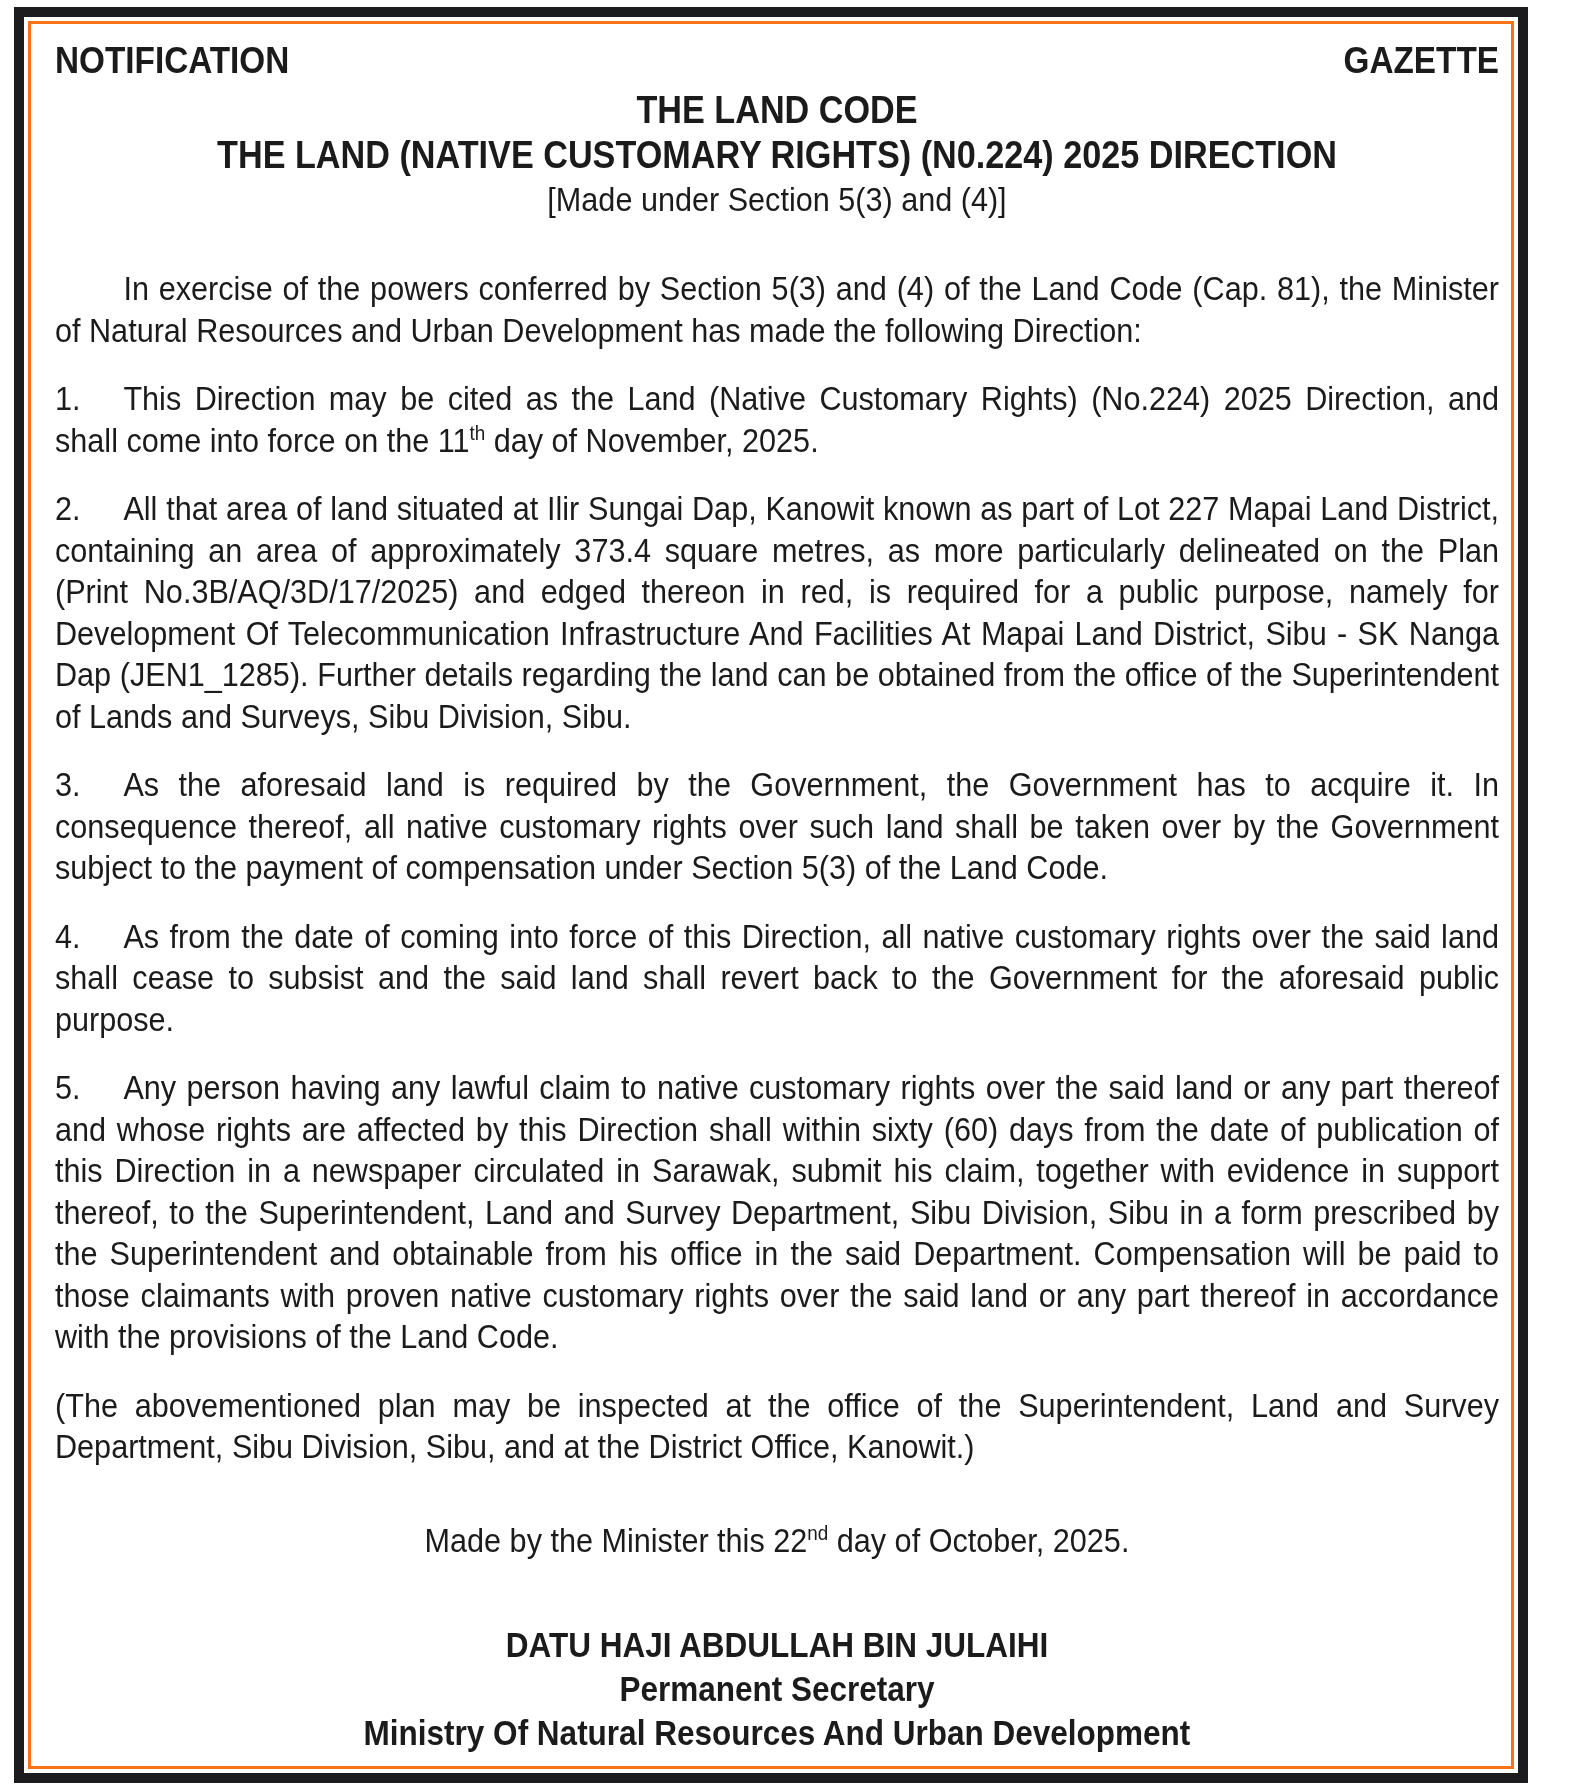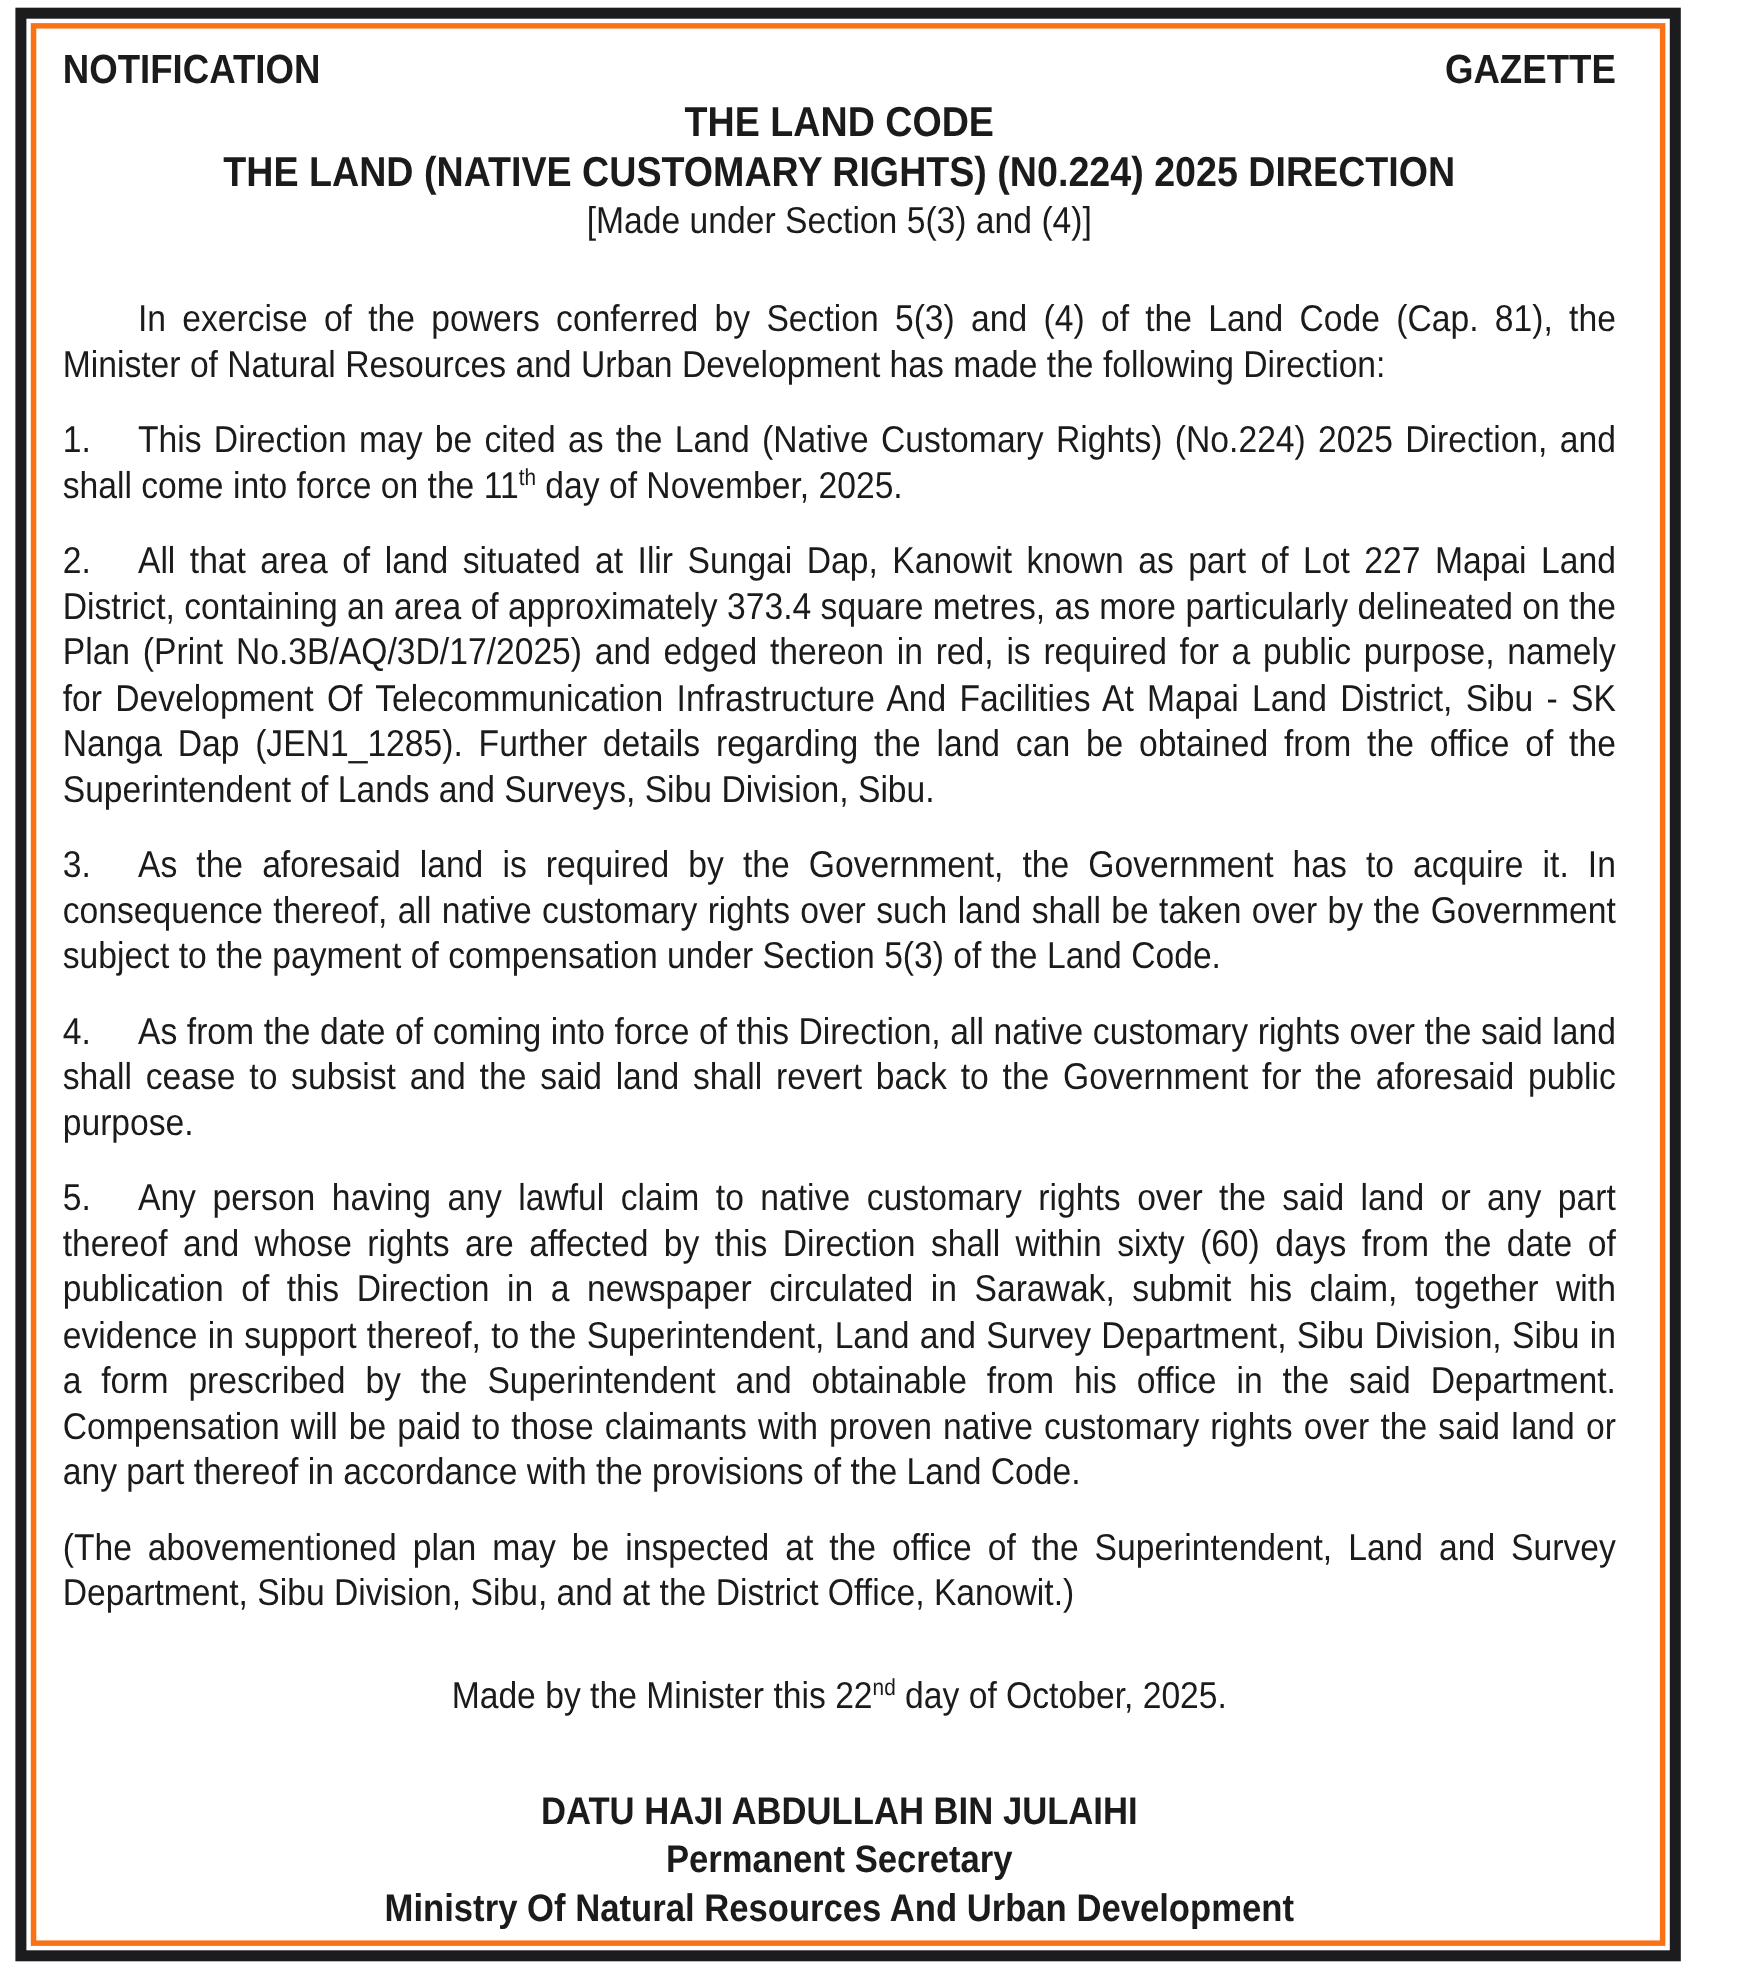--- a/index.html
+++ b/index.html
@@ -13,22 +13,22 @@
   .frame-outer {
     position: absolute;
     left: 14px; top: 7px;
     width: 1514px; height: 1776px;
     border: 10px solid #1c1c1e;
     padding: 4px;
     background: #ffffff;
   }
   .frame-inner {
     width: 100%; height: 100%;
-    border: 5px solid #f97316;
-    padding: 16px 40px 10px 24px;
+    border: 3px solid #f97316;
+    padding: 16px 12px 10px 24px;
     overflow: hidden;
   }
   
   .condense {
     width: 111.11%;
     transform: scaleX(0.9);
     transform-origin: 0 0;
   }
   .masthead-row {
     display: flex;

